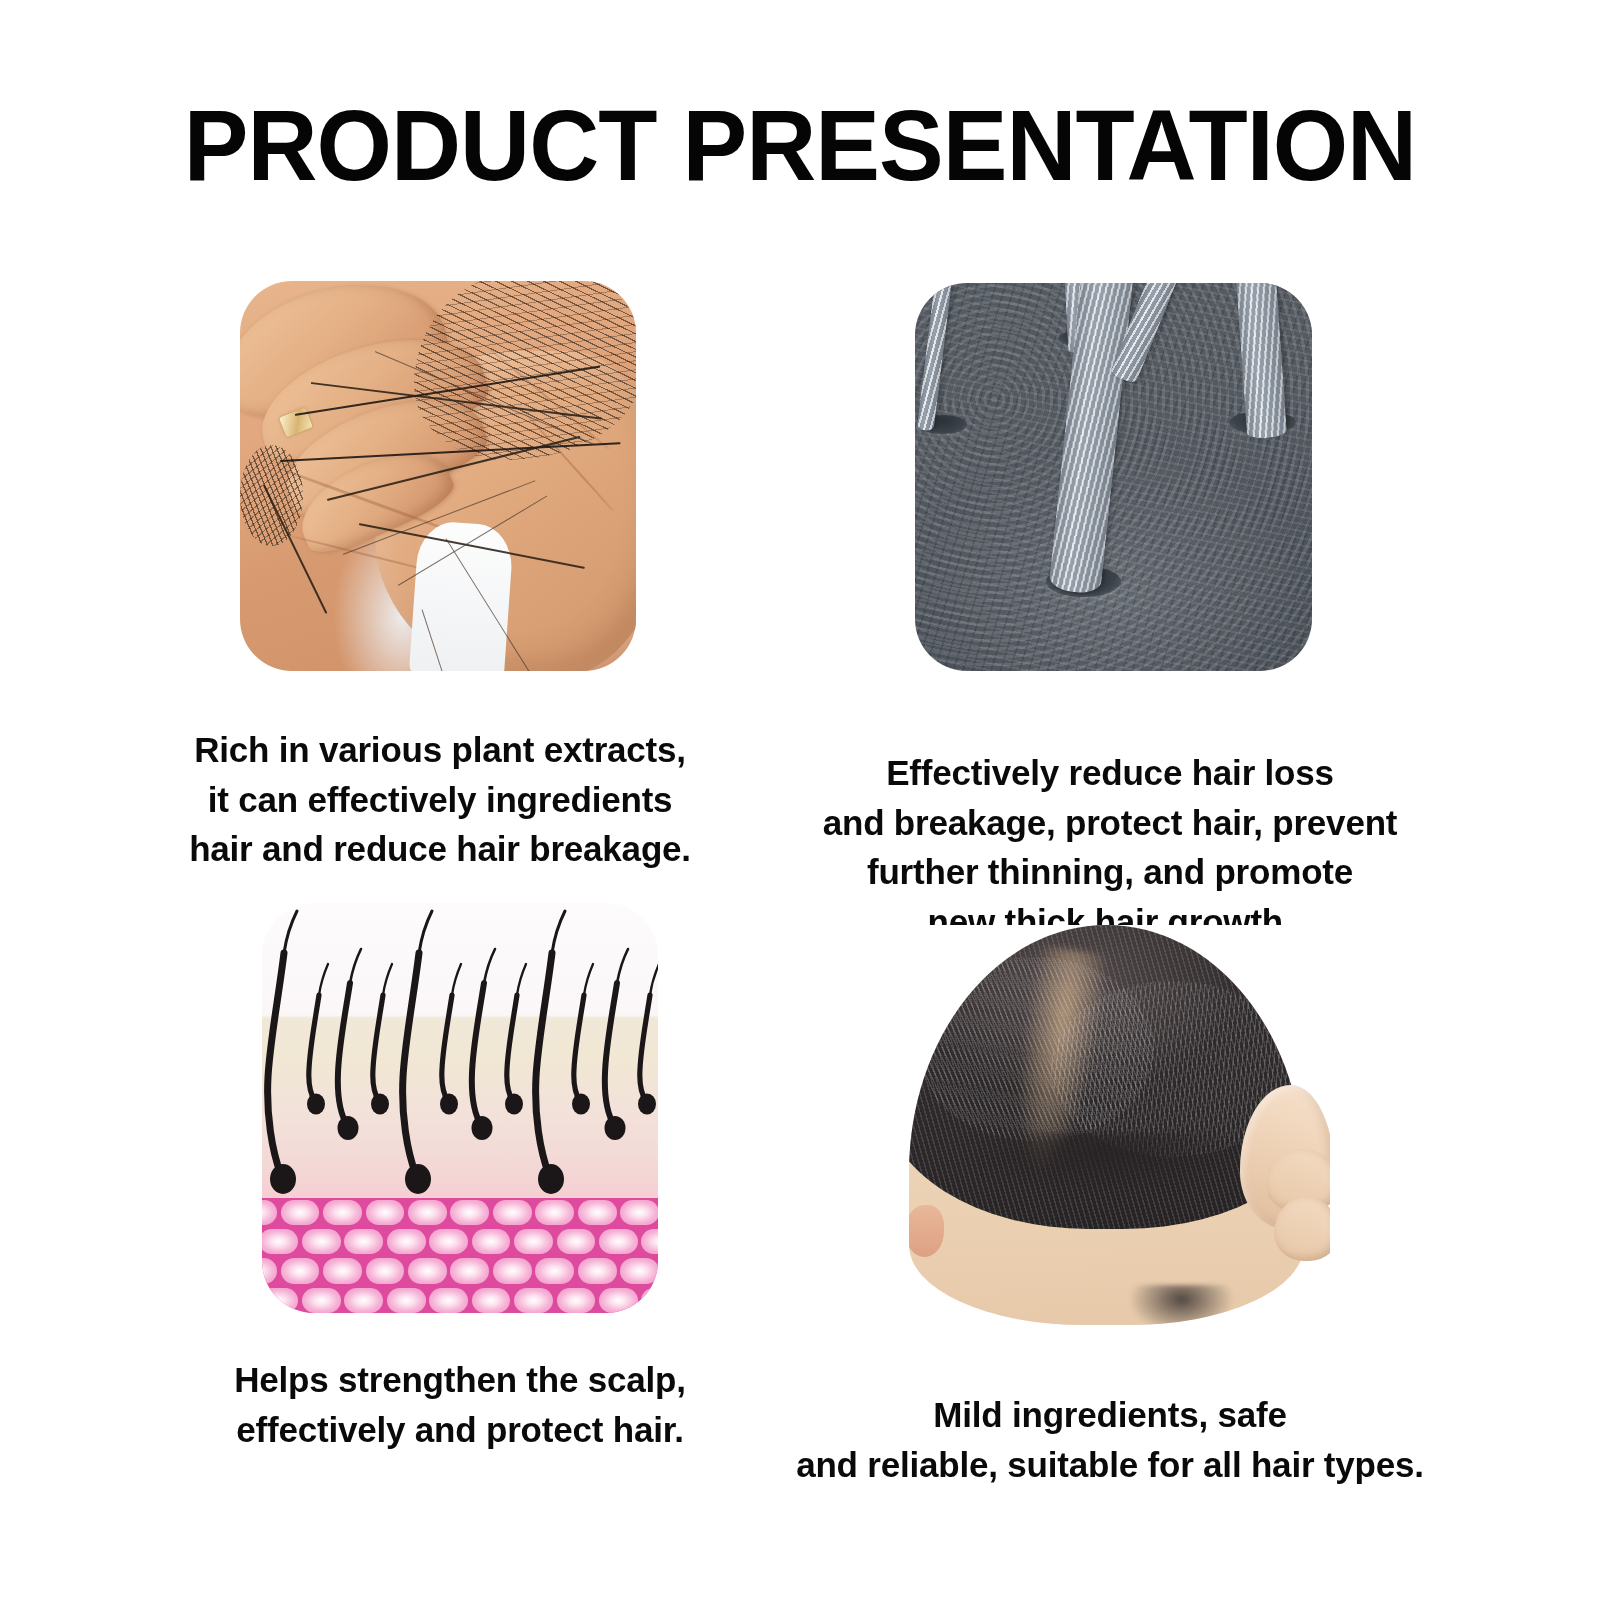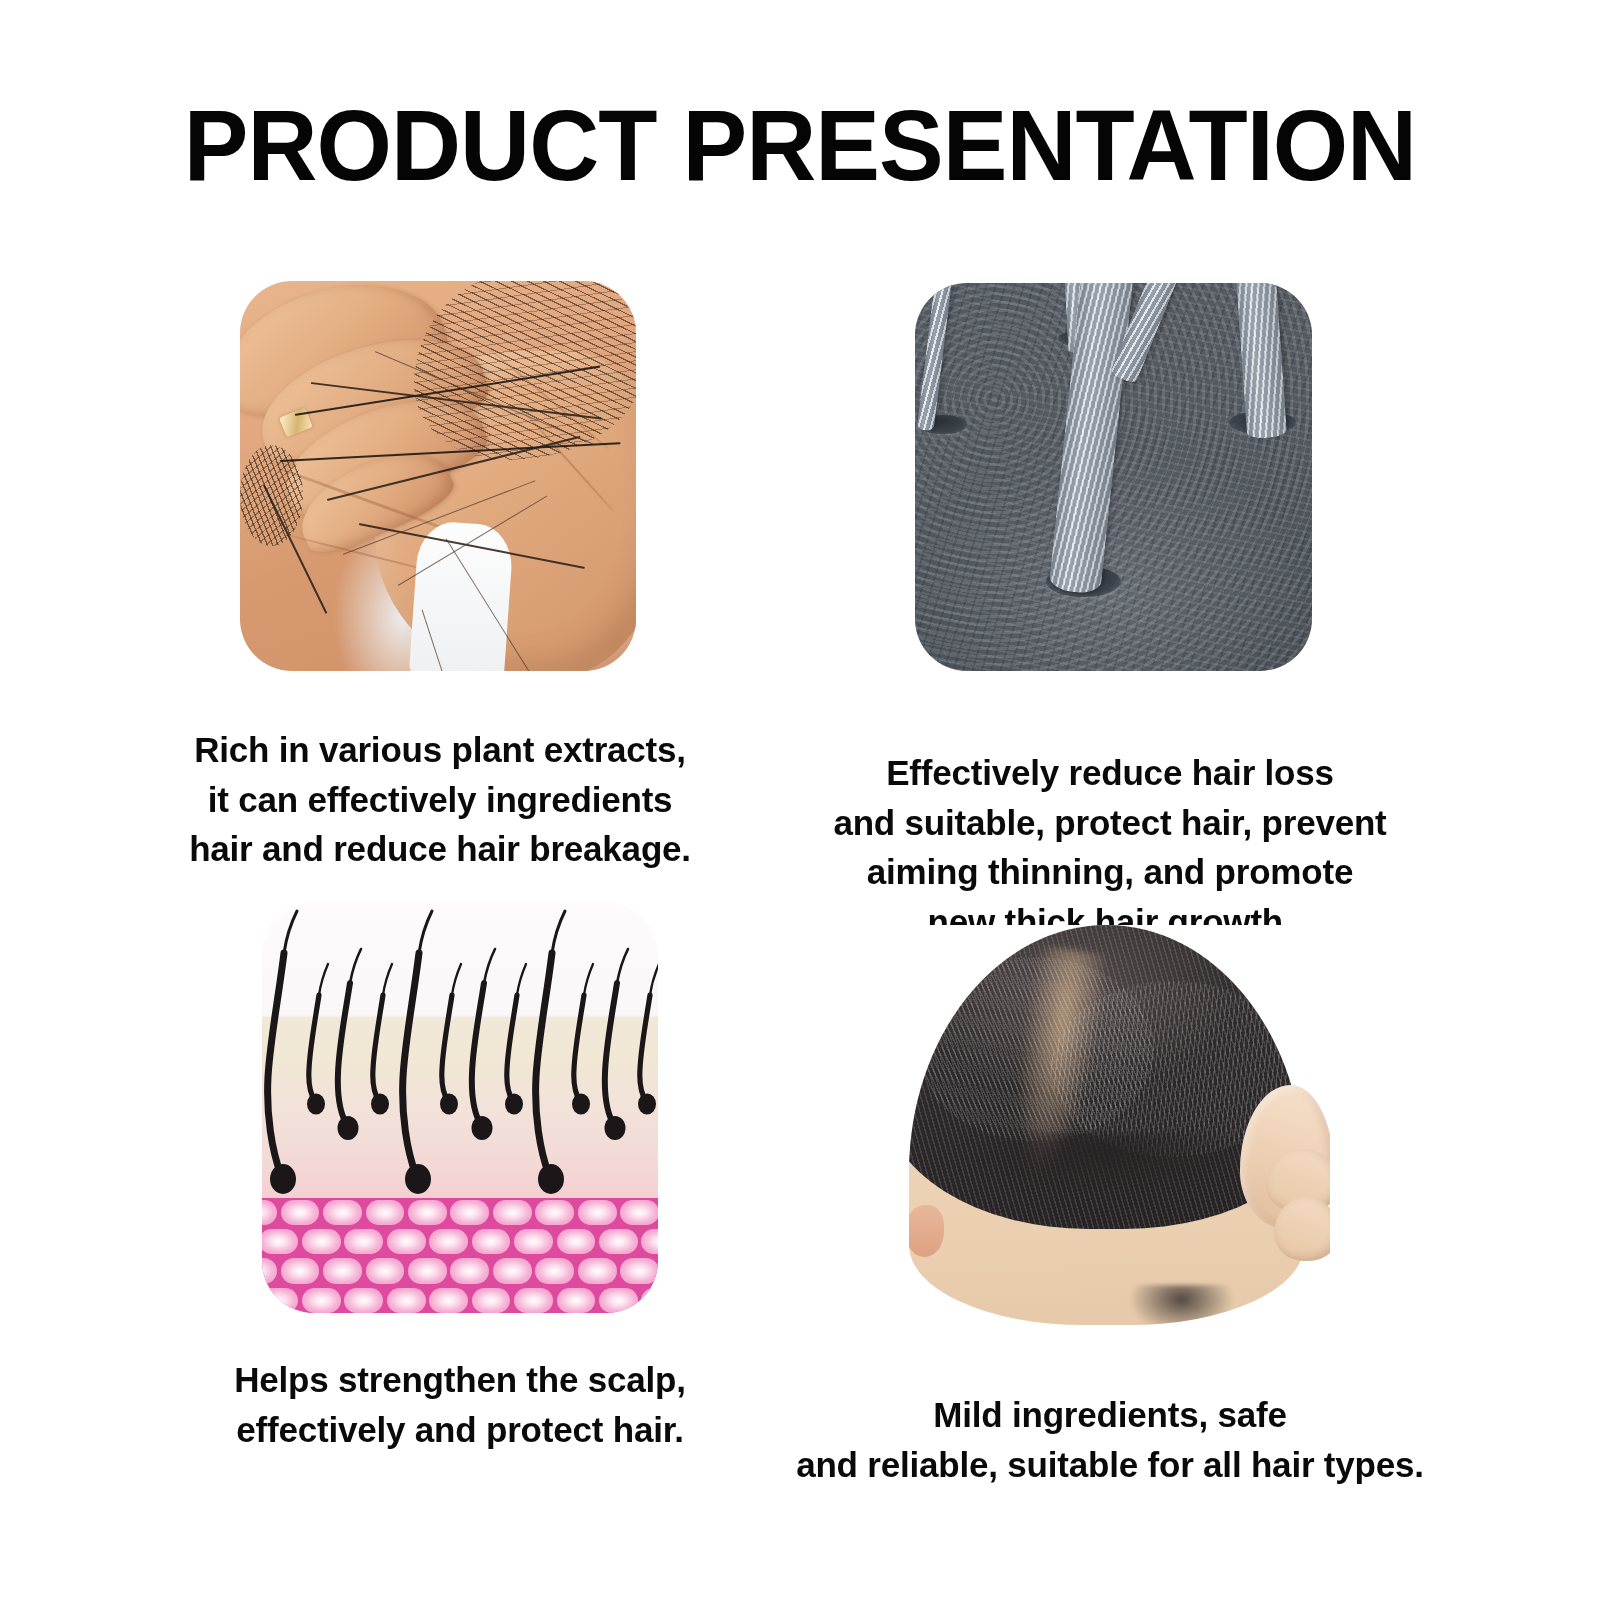--- a/index.html
+++ b/index.html
@@ -293,22 +293,22 @@
     <div class="pore" style="left:79%; top:33%; width:17%;  height:6%;"></div>
 
     <div class="shaft" style="left:3%;  top:-6%;  width:4.2%; height:44%; transform:rotate(7deg);"></div>
     <div class="shaft" style="left:38%; top:-6%;  width:5.2%; height:24%; transform:rotate(-3deg);"></div>
     <div class="shaft" style="left:38%; top:-8%;  width:13%;  height:88%; transform:rotate(6deg); border-radius:46%/4%;"></div>
     <div class="shaft" style="left:55%; top:-8%;  width:7%;   height:34%; transform:rotate(22deg);"></div>
     <div class="shaft" style="left:82%; top:-6%;  width:10%;  height:46%; transform:rotate(-4deg);"></div>
   </div>
   <div class="caption" id="caption-2">
     <span>Effectively reduce hair loss</span>
-    <span>and suitable, protect hair, prevent</span>
-    <span>aiming thinning, and promote</span>
+    <span>and breakage, protect hair, prevent</span>
+    <span>further thinning, and promote</span>
     <span>new thick hair growth.</span>
   </div>
 </div>
 
 <div class="feature" id="feature-3">
   <div class="media card" id="media-3">
     <div class="derm"></div>
 
     <svg id="follicles" viewBox="0 0 396 410" width="396" height="410" style="position:absolute;left:0;top:0;">
       <defs>

